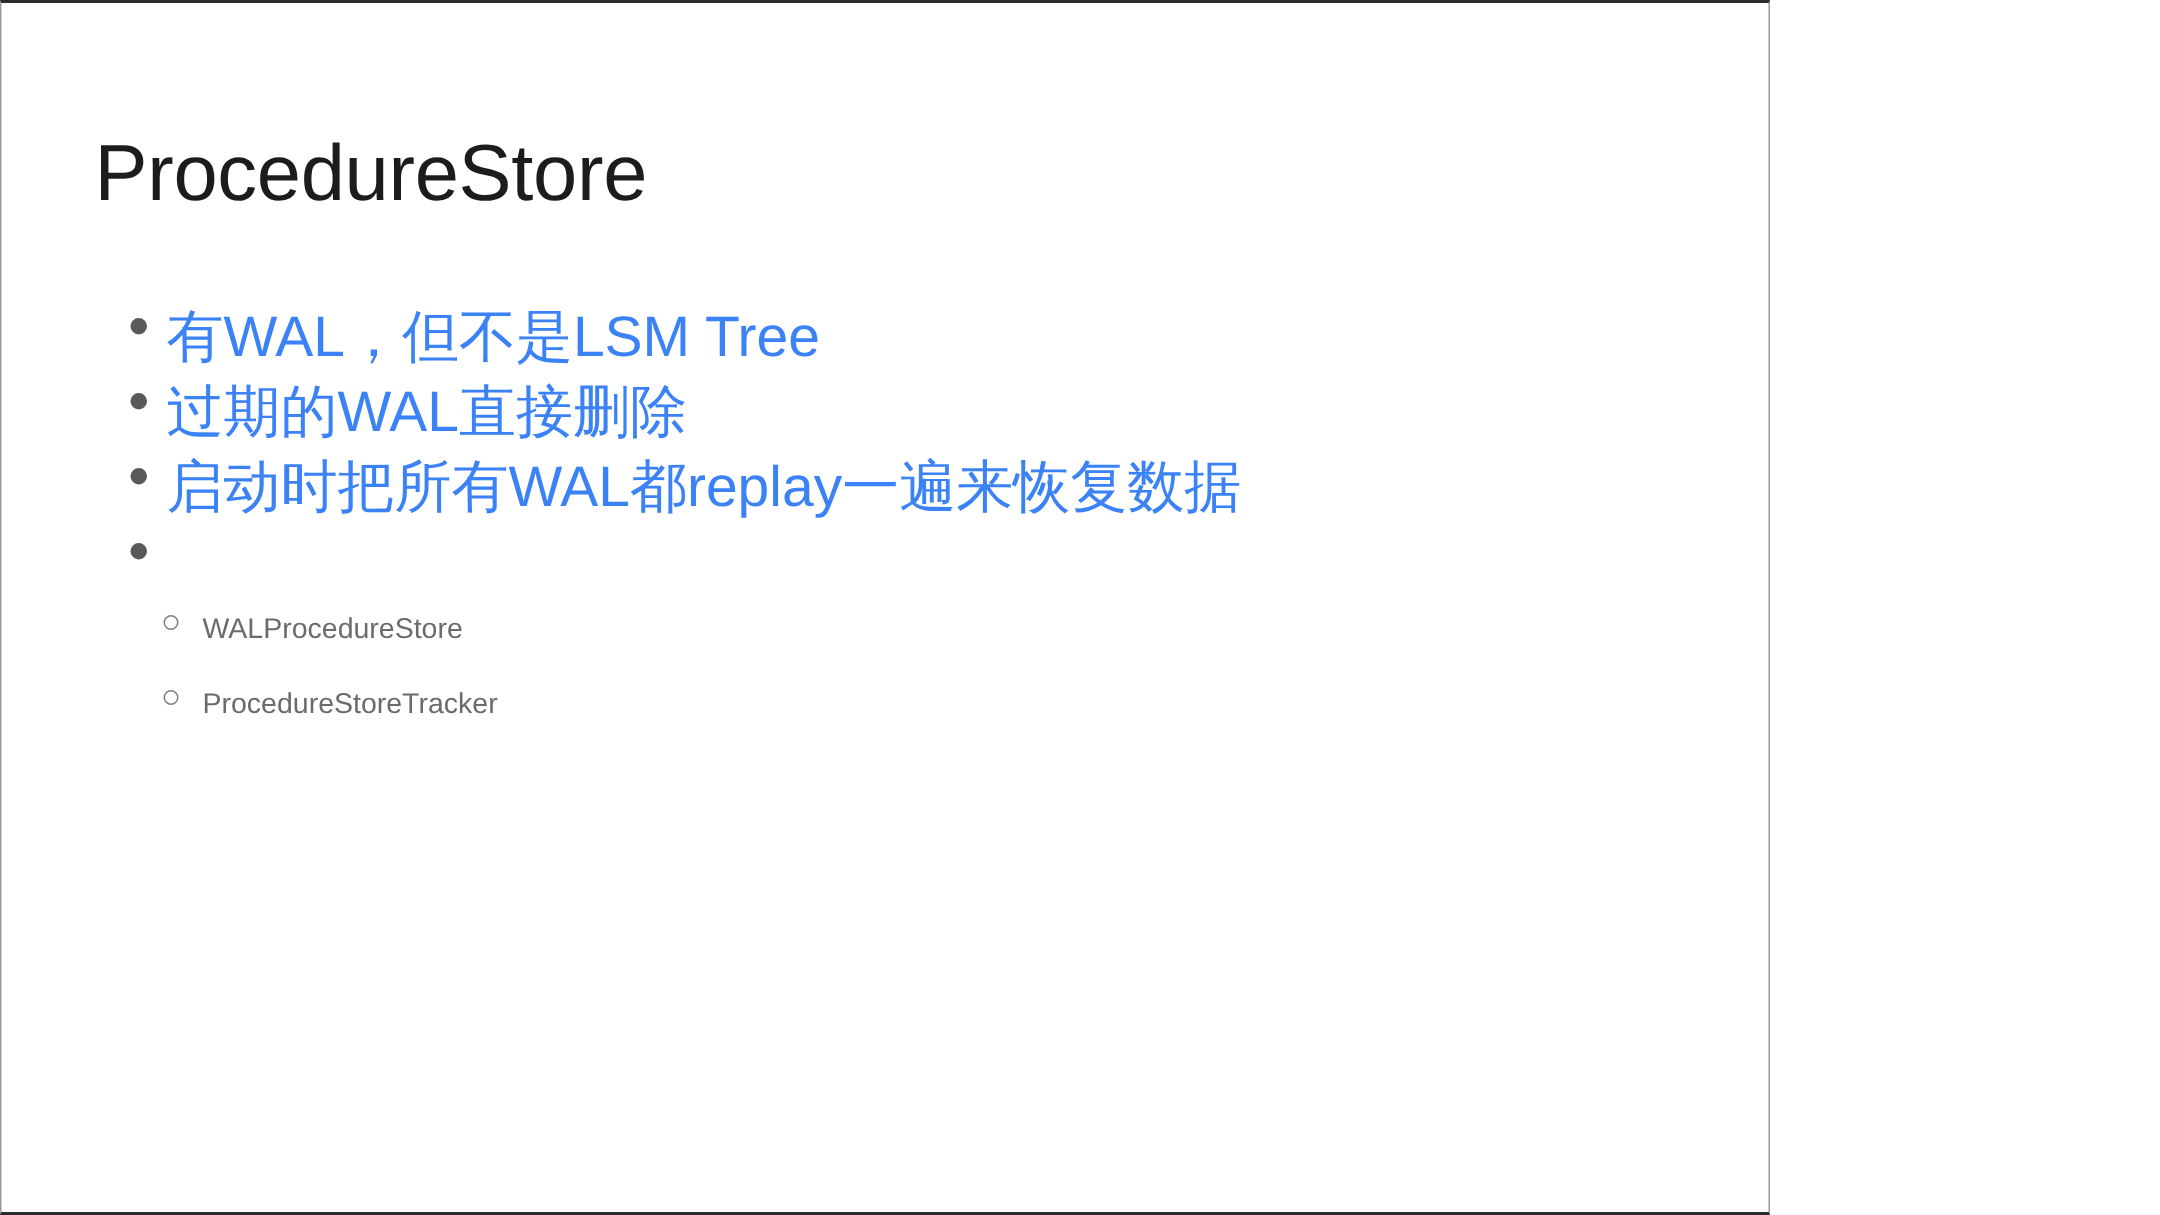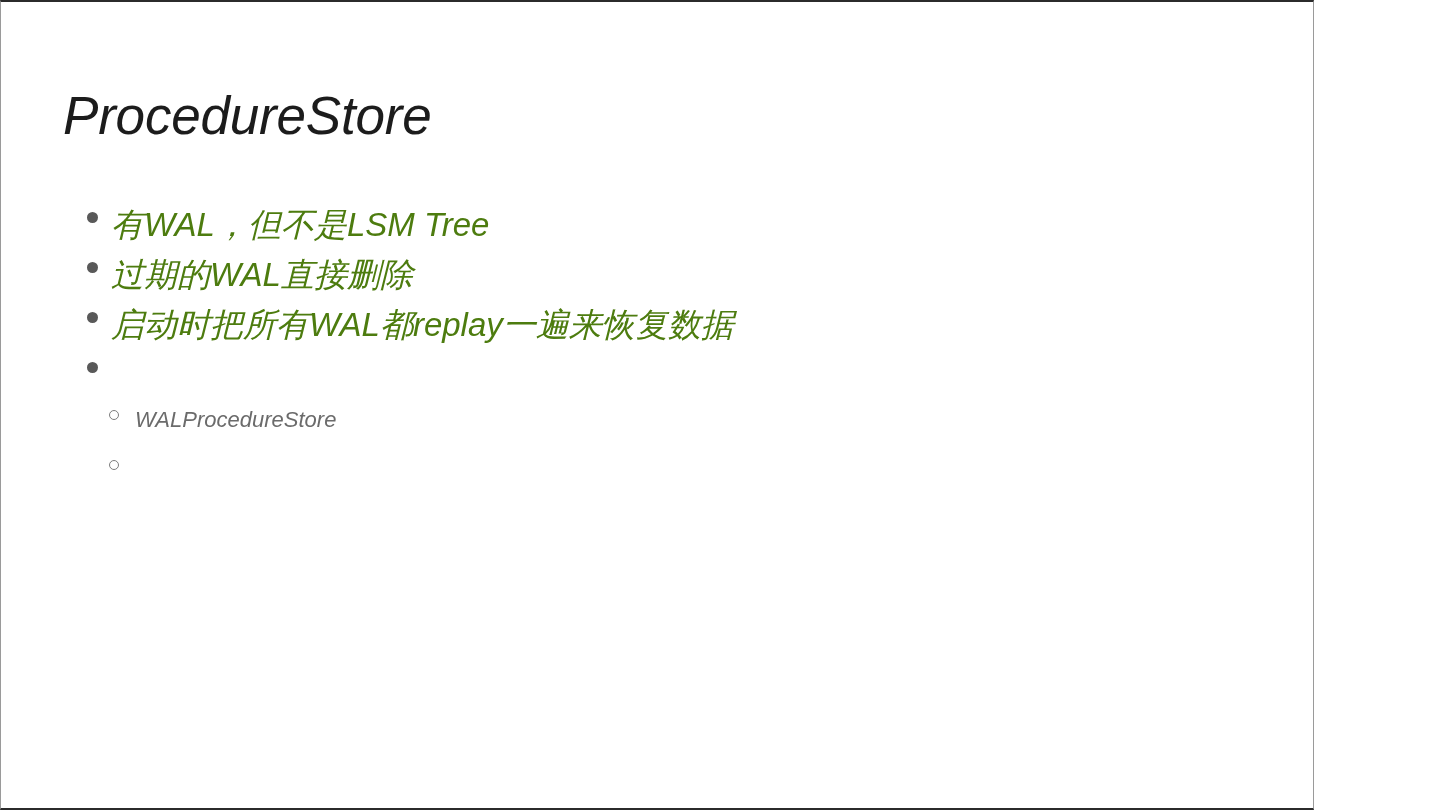--- a/index.html
+++ b/index.html
@@ -11,28 +11,27 @@
     width: 1440px;
     height: 810px;
     overflow: hidden;
     font-family: "Liberation Sans", "DejaVu Sans", sans-serif;
   }
 
   
   .slide {
     position: relative;
     box-sizing: border-box;
-    width: 1314px;
+    width: 1180px;
     height: 810px;
     background: #ffffff;
     border-top: 2px solid #2b2b2b;
     border-bottom: 2px solid #2b2b2b;
     border-left: 1px solid #9a9a9a;
     border-right: 1px solid #9a9a9a;
-    font-style: italic;
   }
 
   
   .slide-title {
     position: absolute;
     left: 62px;
     top: 86px;
     font-size: 53px;
     line-height: 1.05;
     font-weight: 400;
@@ -95,27 +94,27 @@
     background: transparent;
     box-sizing: content-box;
   }
 
   .bullet-text {
     color: #616161;
     white-space: nowrap;
   }
 
   .bullet-row.level-0 .bullet-text {
-    font-size: 33px;
+    font-size: 38px;
     line-height: 50px;
-    color: #4d7c0f;
+    color: #3b82f6;
   }
 
   .bullet-row.level-1 .bullet-text {
-    font-size: 22px;
+    font-size: 19px;
     line-height: 39px;
     color: #6b6b6b;
   }
 </style>
 </head>
 <body>
 
 <div class="slide">
 
   <div class="slide-title">ProcedureStore</div>
@@ -154,16 +153,17 @@
       <span class="marker level-1">
           <span class="circle"></span>
         </span>
       <span class="bullet-text">WALProcedureStore</span>
     </div>
 
     <div class="bullet-row level-1">
       <span class="marker level-1">
           <span class="circle"></span>
         </span>
+      <span class="bullet-text">ProcedureStoreTracker</span>
     </div>
 
   </div>
 </div>
 
 </body></html>

